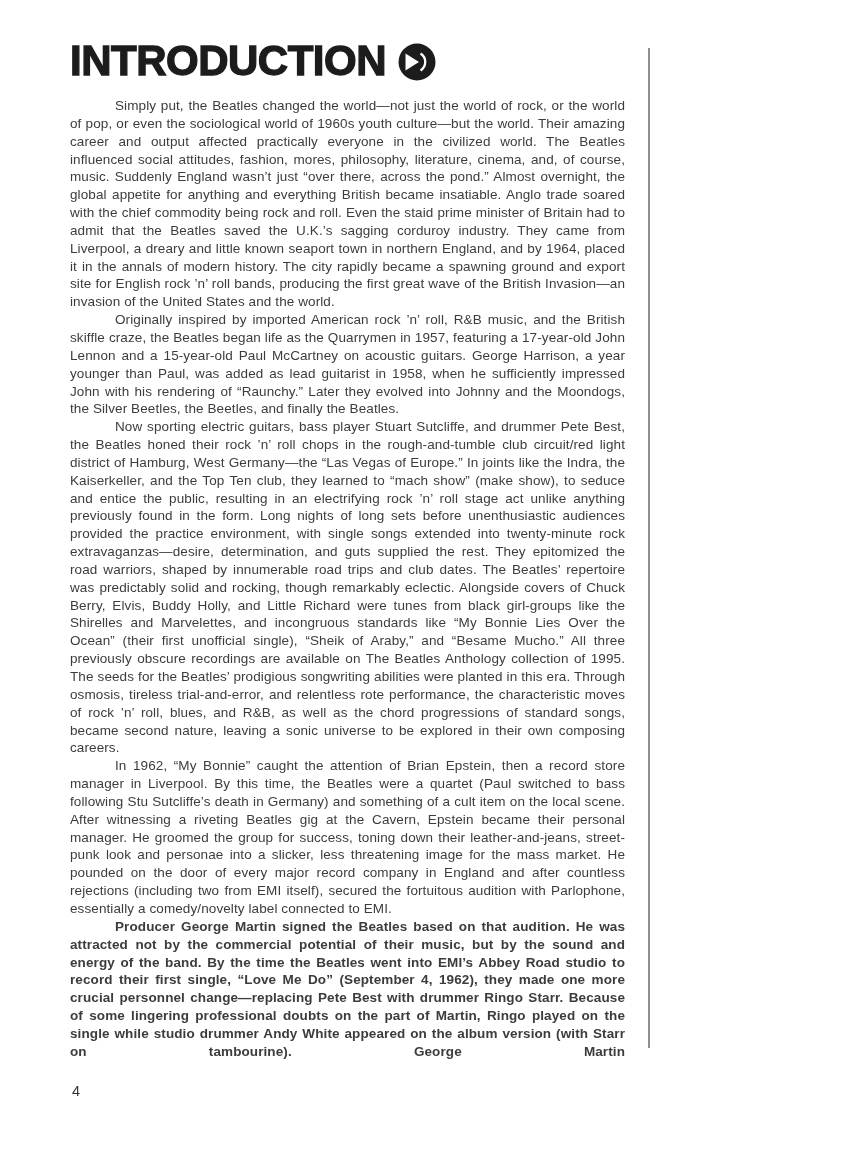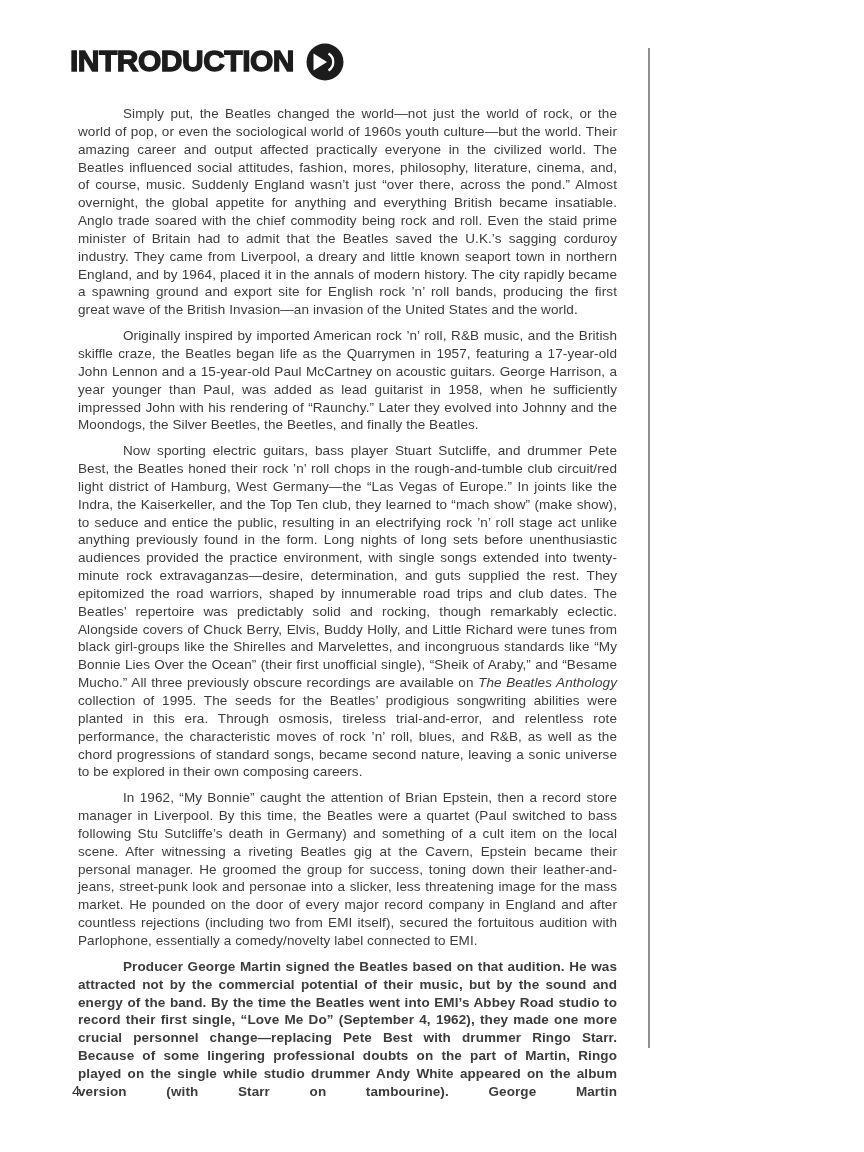--- a/index.html
+++ b/index.html
@@ -15,43 +15,43 @@
   .title-row {
     position: absolute;
     left: 70px;
     top: 40px;
     display: flex;
     align-items: center;
     gap: 11px;
   }
   .page-title {
     margin: 0;
-    font-size: 30px;
+    font-size: 42px;
     font-weight: 900;
     letter-spacing: -0.5px;
     color: #1c1c1c;
     -webkit-text-stroke: 1.3px #1c1c1c;
     line-height: 1;
     white-space: nowrap;
   }
   .audio-icon { display: inline-block; width: 40px; height: 40px; margin-top: 2px; }
   .body-text {
     position: absolute;
     left: 70px;
     top: 97px;
     width: 555px;
     font-size: 13.5px;
     line-height: 17.85px;
     letter-spacing: 0.1px;
     color: #3c3c3c;
     text-align: justify;
   }
-  .body-text p { margin: 8px; text-indent: 45px; }
+  .body-text p { margin: 0; text-indent: 45px; }
   .body-text p.fill-last { text-align-last: justify; font-weight: bold; }
-  .italic { font-style: italic; }
+  .italic { }
   .vertical-divider {
     position: absolute;
     left: 648px;
     top: 48px;
     width: 2px;
     height: 1000px;
     background: #8f8f8f;
   }
   .page-number {
     position: absolute;

